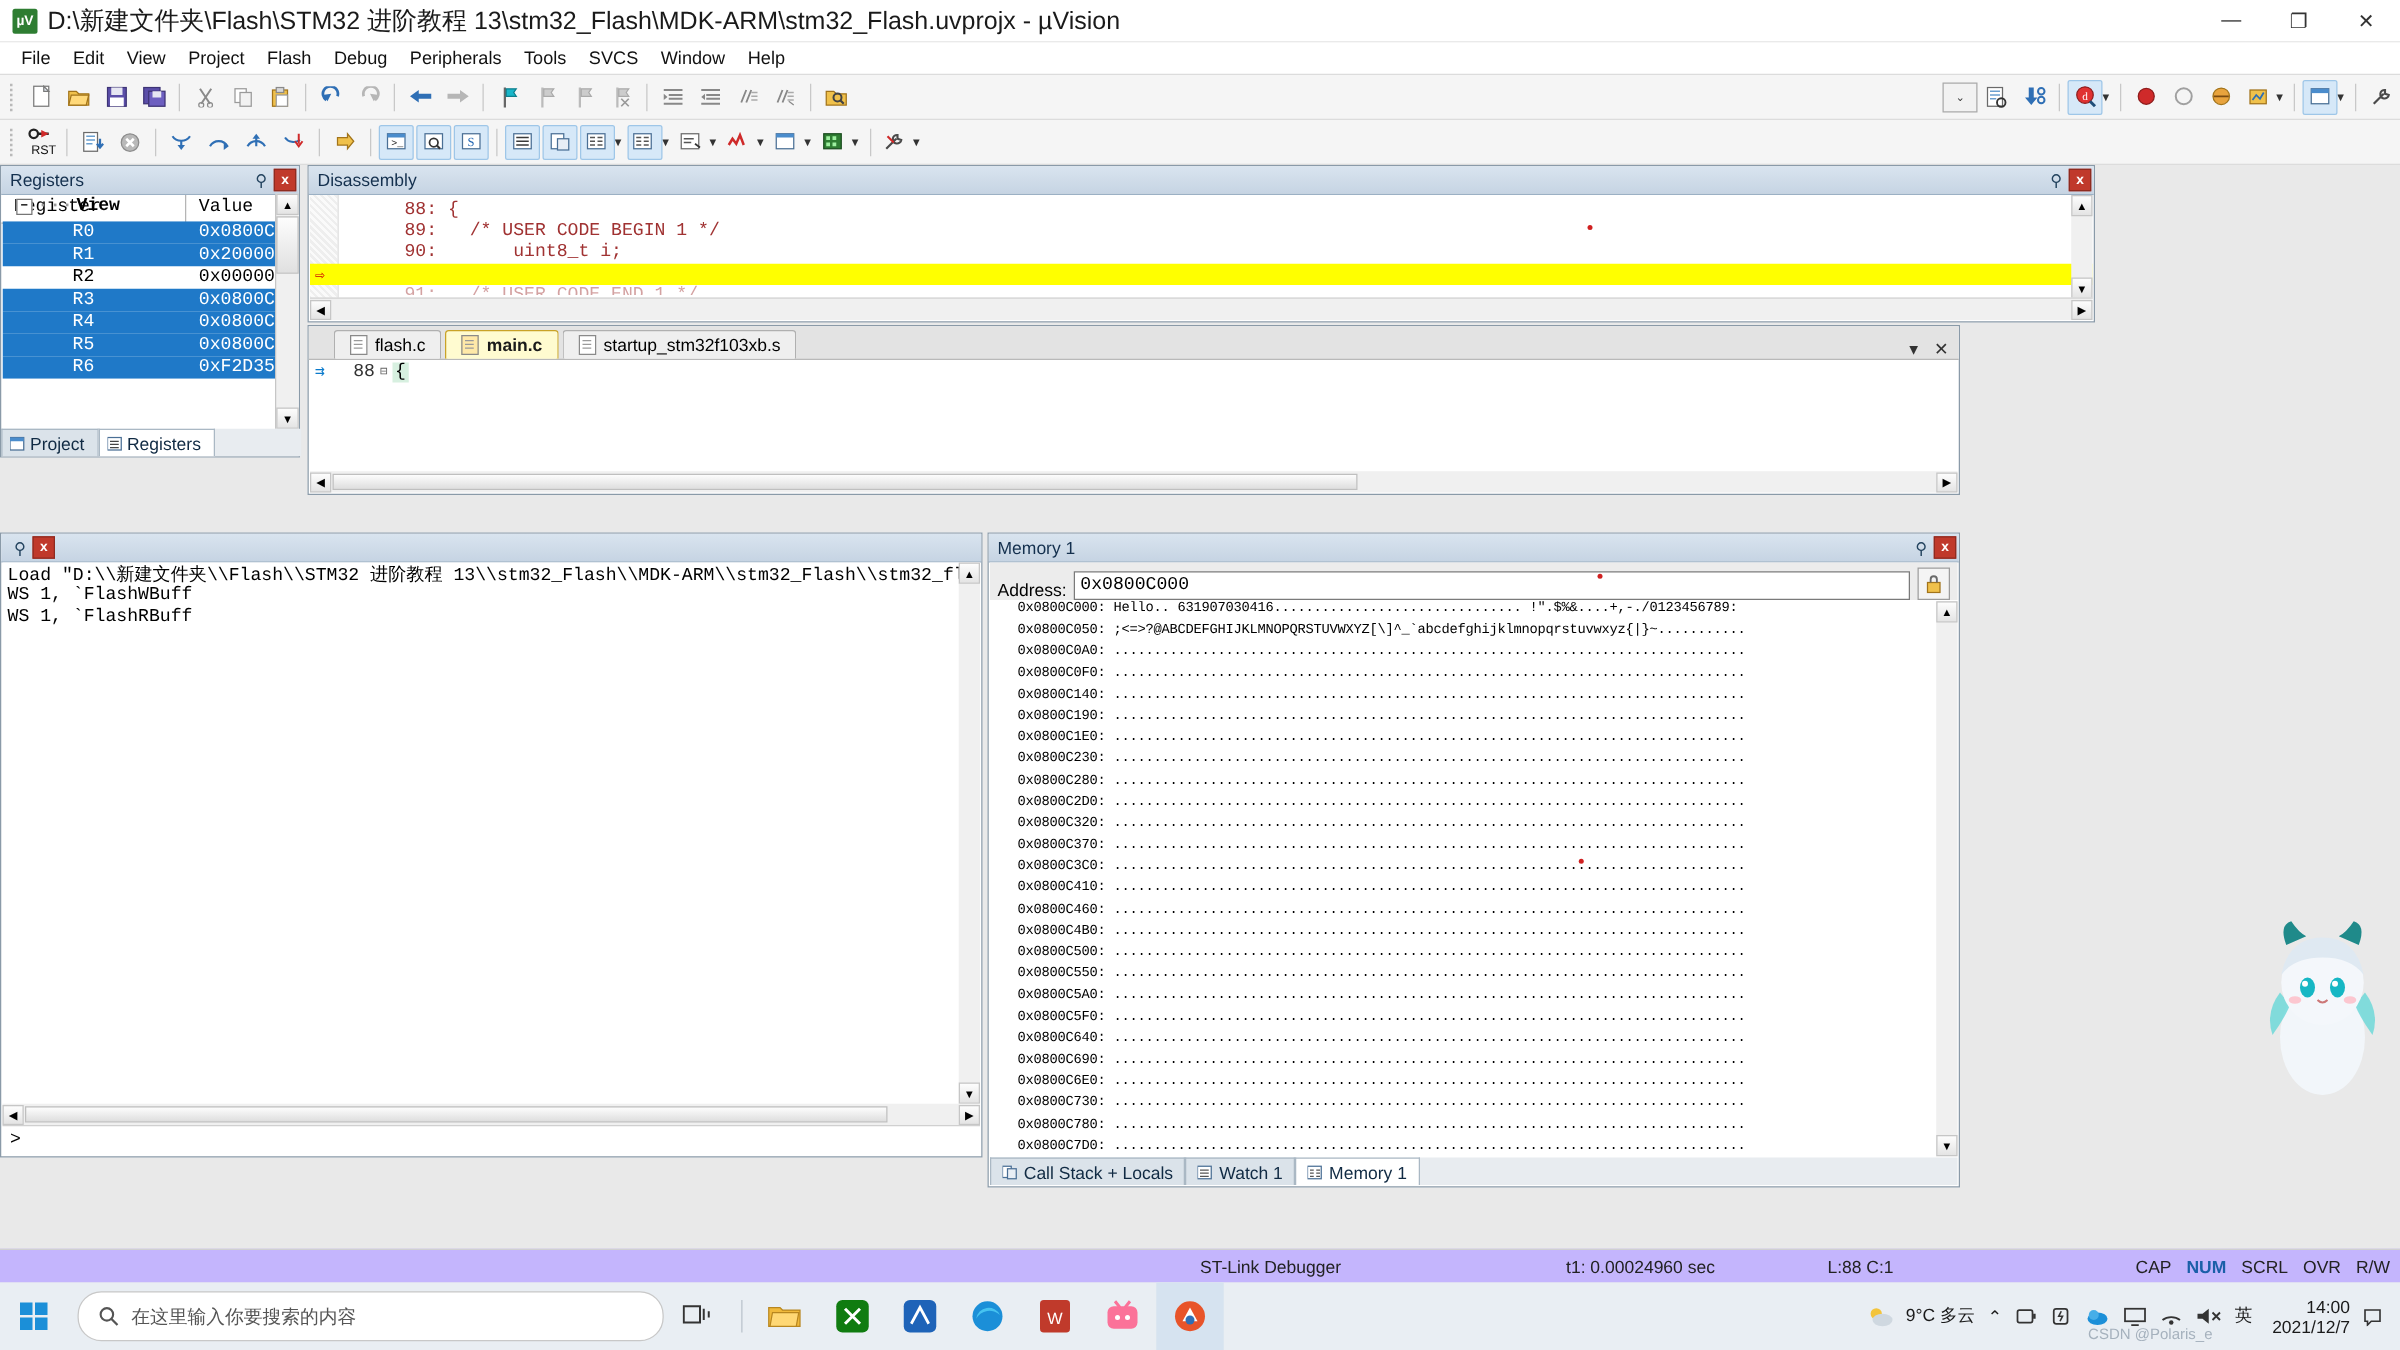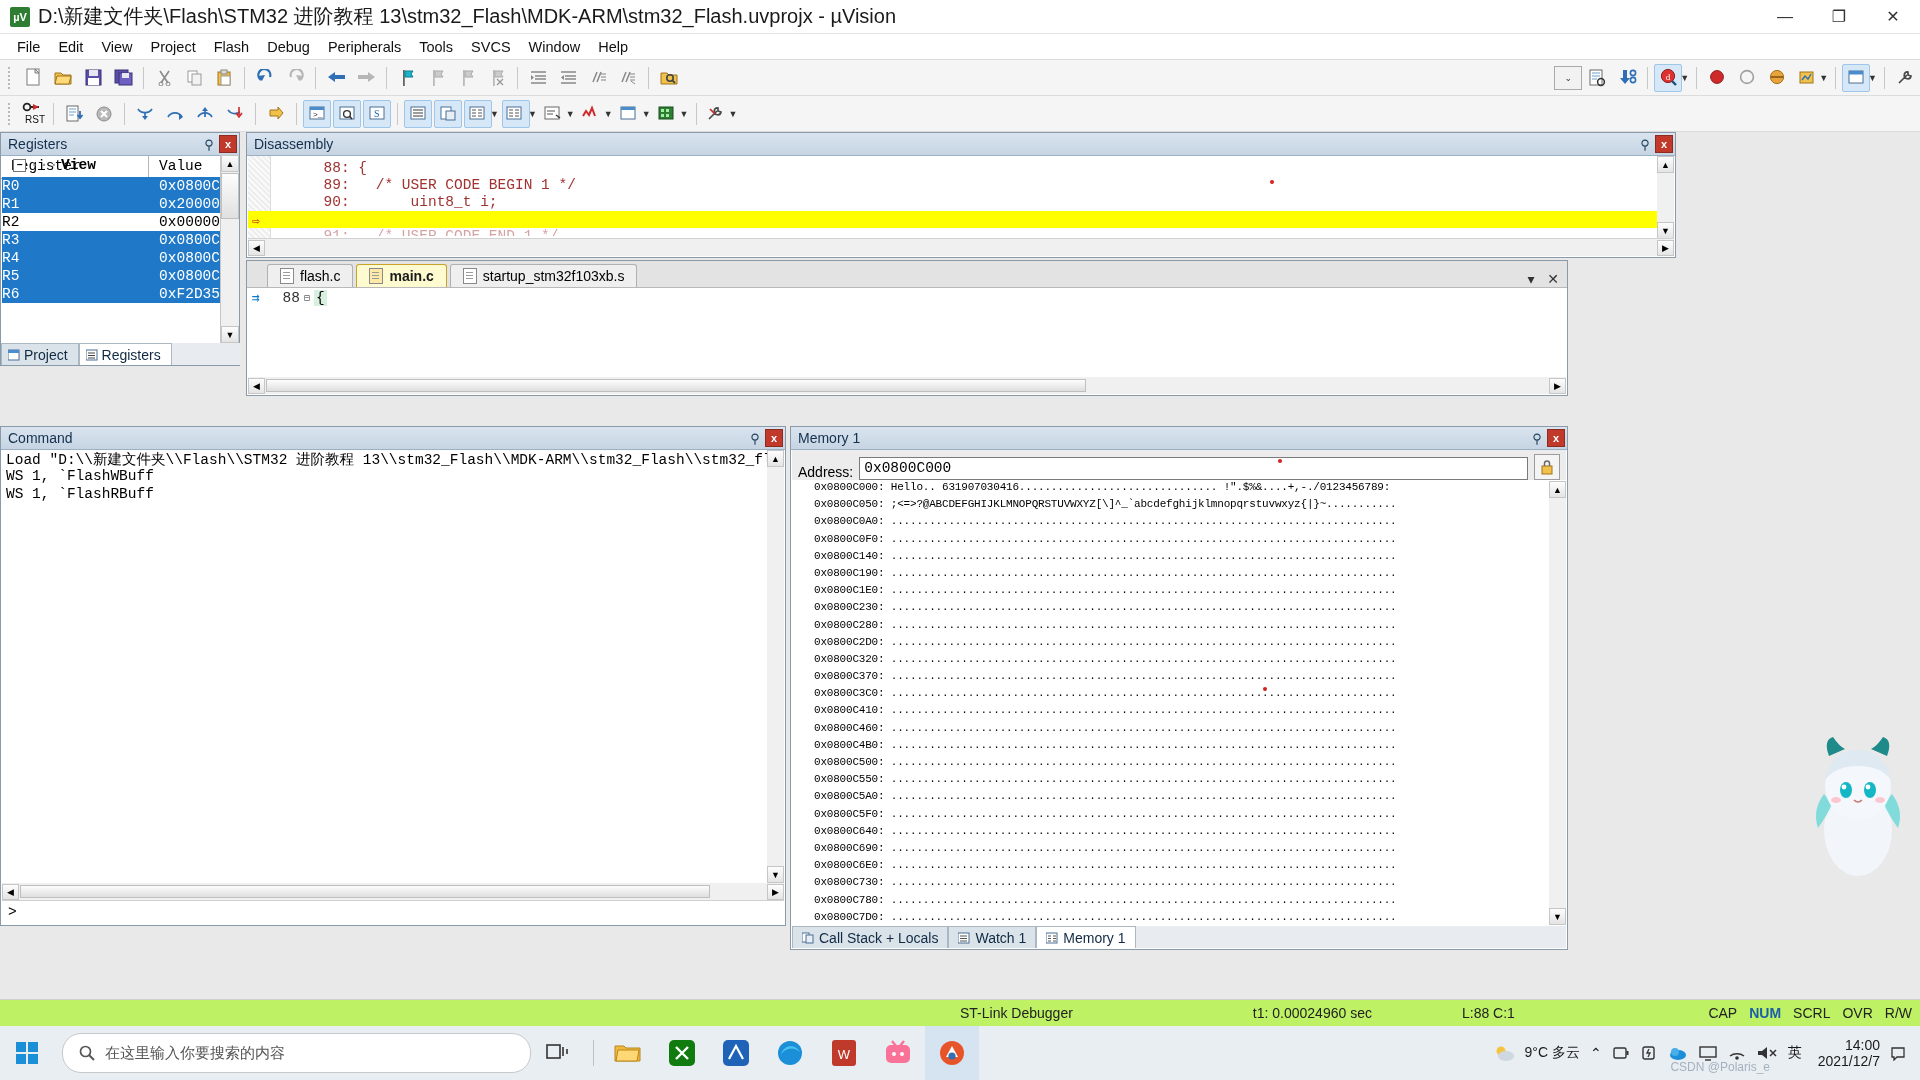--- a/index.html
+++ b/index.html
@@ -49,21 +49,21 @@
   #reg-head div{font-family:"Liberation Mono",monospace;font-size:14.5px;padding:2px 0 0 10px;
                 border-right:1px solid #b5b5b5;box-sizing:border-box;}
   .reg-scroll{position:absolute;right:0;top:22px;width:18px;bottom:22px;background:#f0f0f0;border-left:1px solid #c6c6c6;}
   .sc-arrow{width:18px;height:17px;display:flex;align-items:center;justify-content:center;font-size:9px;
             background:linear-gradient(#fdfdfd,#e4e4e4);border:1px solid #c6c6c6;box-sizing:border-box;}
   .sc-thumb{position:absolute;top:18px;left:0;width:18px;height:46px;background:linear-gradient(#fdfdfd,#e0e0e0);
             border:1px solid #c0c0c0;box-sizing:border-box;}
   #reg-rows{position:absolute;left:1px;top:44px;right:19px;overflow:hidden;}
   .reg-row{display:flex;height:18px;align-items:center;font-family:"Liberation Mono",monospace;font-size:14.5px;}
   .reg-row.sel{background:#1f79c8;color:#fff;}
-  .reg-row .name{width:160px;box-sizing:border-box;}
+  .reg-row .name{width:160px;padding-left:56px;box-sizing:border-box;}
   .reg-row .val{flex:1;}
   #core-row{display:flex;align-items:center;height:18px;font-family:"Liberation Mono",monospace;
             font-size:14.5px;font-weight:bold;padding-left:10px;}
   .tree-box{width:11px;height:11px;border:1px solid #767676;display:inline-flex;align-items:center;
             justify-content:center;font-size:10px;line-height:9px;margin-right:4px;background:#fff;}
   .dots{color:#9a9a9a;letter-spacing:1px;margin-right:2px;}
 
   
   #reg-tabs{position:absolute;left:0;bottom:0;width:240px;height:22px;display:flex;background:#e8ecf0;}
   .rtab{display:flex;align-items:center;gap:4px;padding:0 10px 0 6px;font-size:14px;color:#102a43;
@@ -131,21 +131,21 @@
   .mtab{display:flex;align-items:center;gap:5px;padding:0 9px;height:21px;font-size:14px;color:#102a43;
         border:1px solid #aab8c4;border-bottom:none;background:#dbe3ea;}
   .mtab.active{background:#fff;}
 
   
   #cmdstrip{position:absolute;left:0;bottom:0;width:786px;height:24px;background:#f0f0f0;border:1px solid #b5b5b5;
             box-sizing:border-box;font-family:"Liberation Mono",monospace;font-size:14.5px;
             display:flex;align-items:center;padding-left:4px;white-space:nowrap;overflow:hidden;}
 
   
-  #statusbar{position:absolute;left:0;bottom:0;width:1920px;height:26px;background:#bef264;border-top:1px solid #d0d0d0;
+  #statusbar{position:absolute;left:0;bottom:0;width:1920px;height:26px;background:#c4b5fd;border-top:1px solid #d0d0d0;
              display:flex;align-items:center;font-size:14px;color:#222;}
   .st-seg{padding:0 10px;white-space:nowrap;}
   #st-flags{margin-left:auto;display:flex;padding-right:8px;gap:12px;}
 
   
   #taskbar{position:absolute;left:0;bottom:0;width:1920px;height:54px;background:#e9eef3;display:flex;align-items:center;}
   #start{width:56px;height:54px;display:flex;align-items:center;justify-content:center;}
   #searchbox{width:435px;height:38px;background:#fff;border:1px solid #c8c8c8;border-radius:19px;display:flex;
              align-items:center;gap:10px;padding:0 16px;margin-left:6px;font-size:15px;color:#555;}
   .tb-icon{width:54px;height:54px;display:flex;align-items:center;justify-content:center;}
@@ -658,21 +658,20 @@
     <div id="edit-hscroll">
       <div class="hs-arrow">◀</div>
       <div class="hthumb" style="width:820px;margin-left:1px"></div>
       <div style="flex:1"></div>
       <div class="hs-arrow">▶</div>
     </div>
   </div>
 
   <div class="panel" id="command">
     <div class="panel-title">
-      <span class="t">Command</span>
       <span class="pin">⚲</span>
       <span class="xbtn">x</span>
     </div>
     <div id="cmd-body">
       <div class="cmd-line">Load "D:\\新建文件夹\\Flash\\STM32 进阶教程 13\\stm32_Flash\\MDK-ARM\\stm32_Flash\\stm32_flas</div>
       <div class="cmd-line">WS 1, `FlashWBuff</div>
       <div class="cmd-line">WS 1, `FlashRBuff</div>
     </div>
     <div id="cmd-vscroll">
       <div class="sc-arrow" style="width:17px">▲</div>

